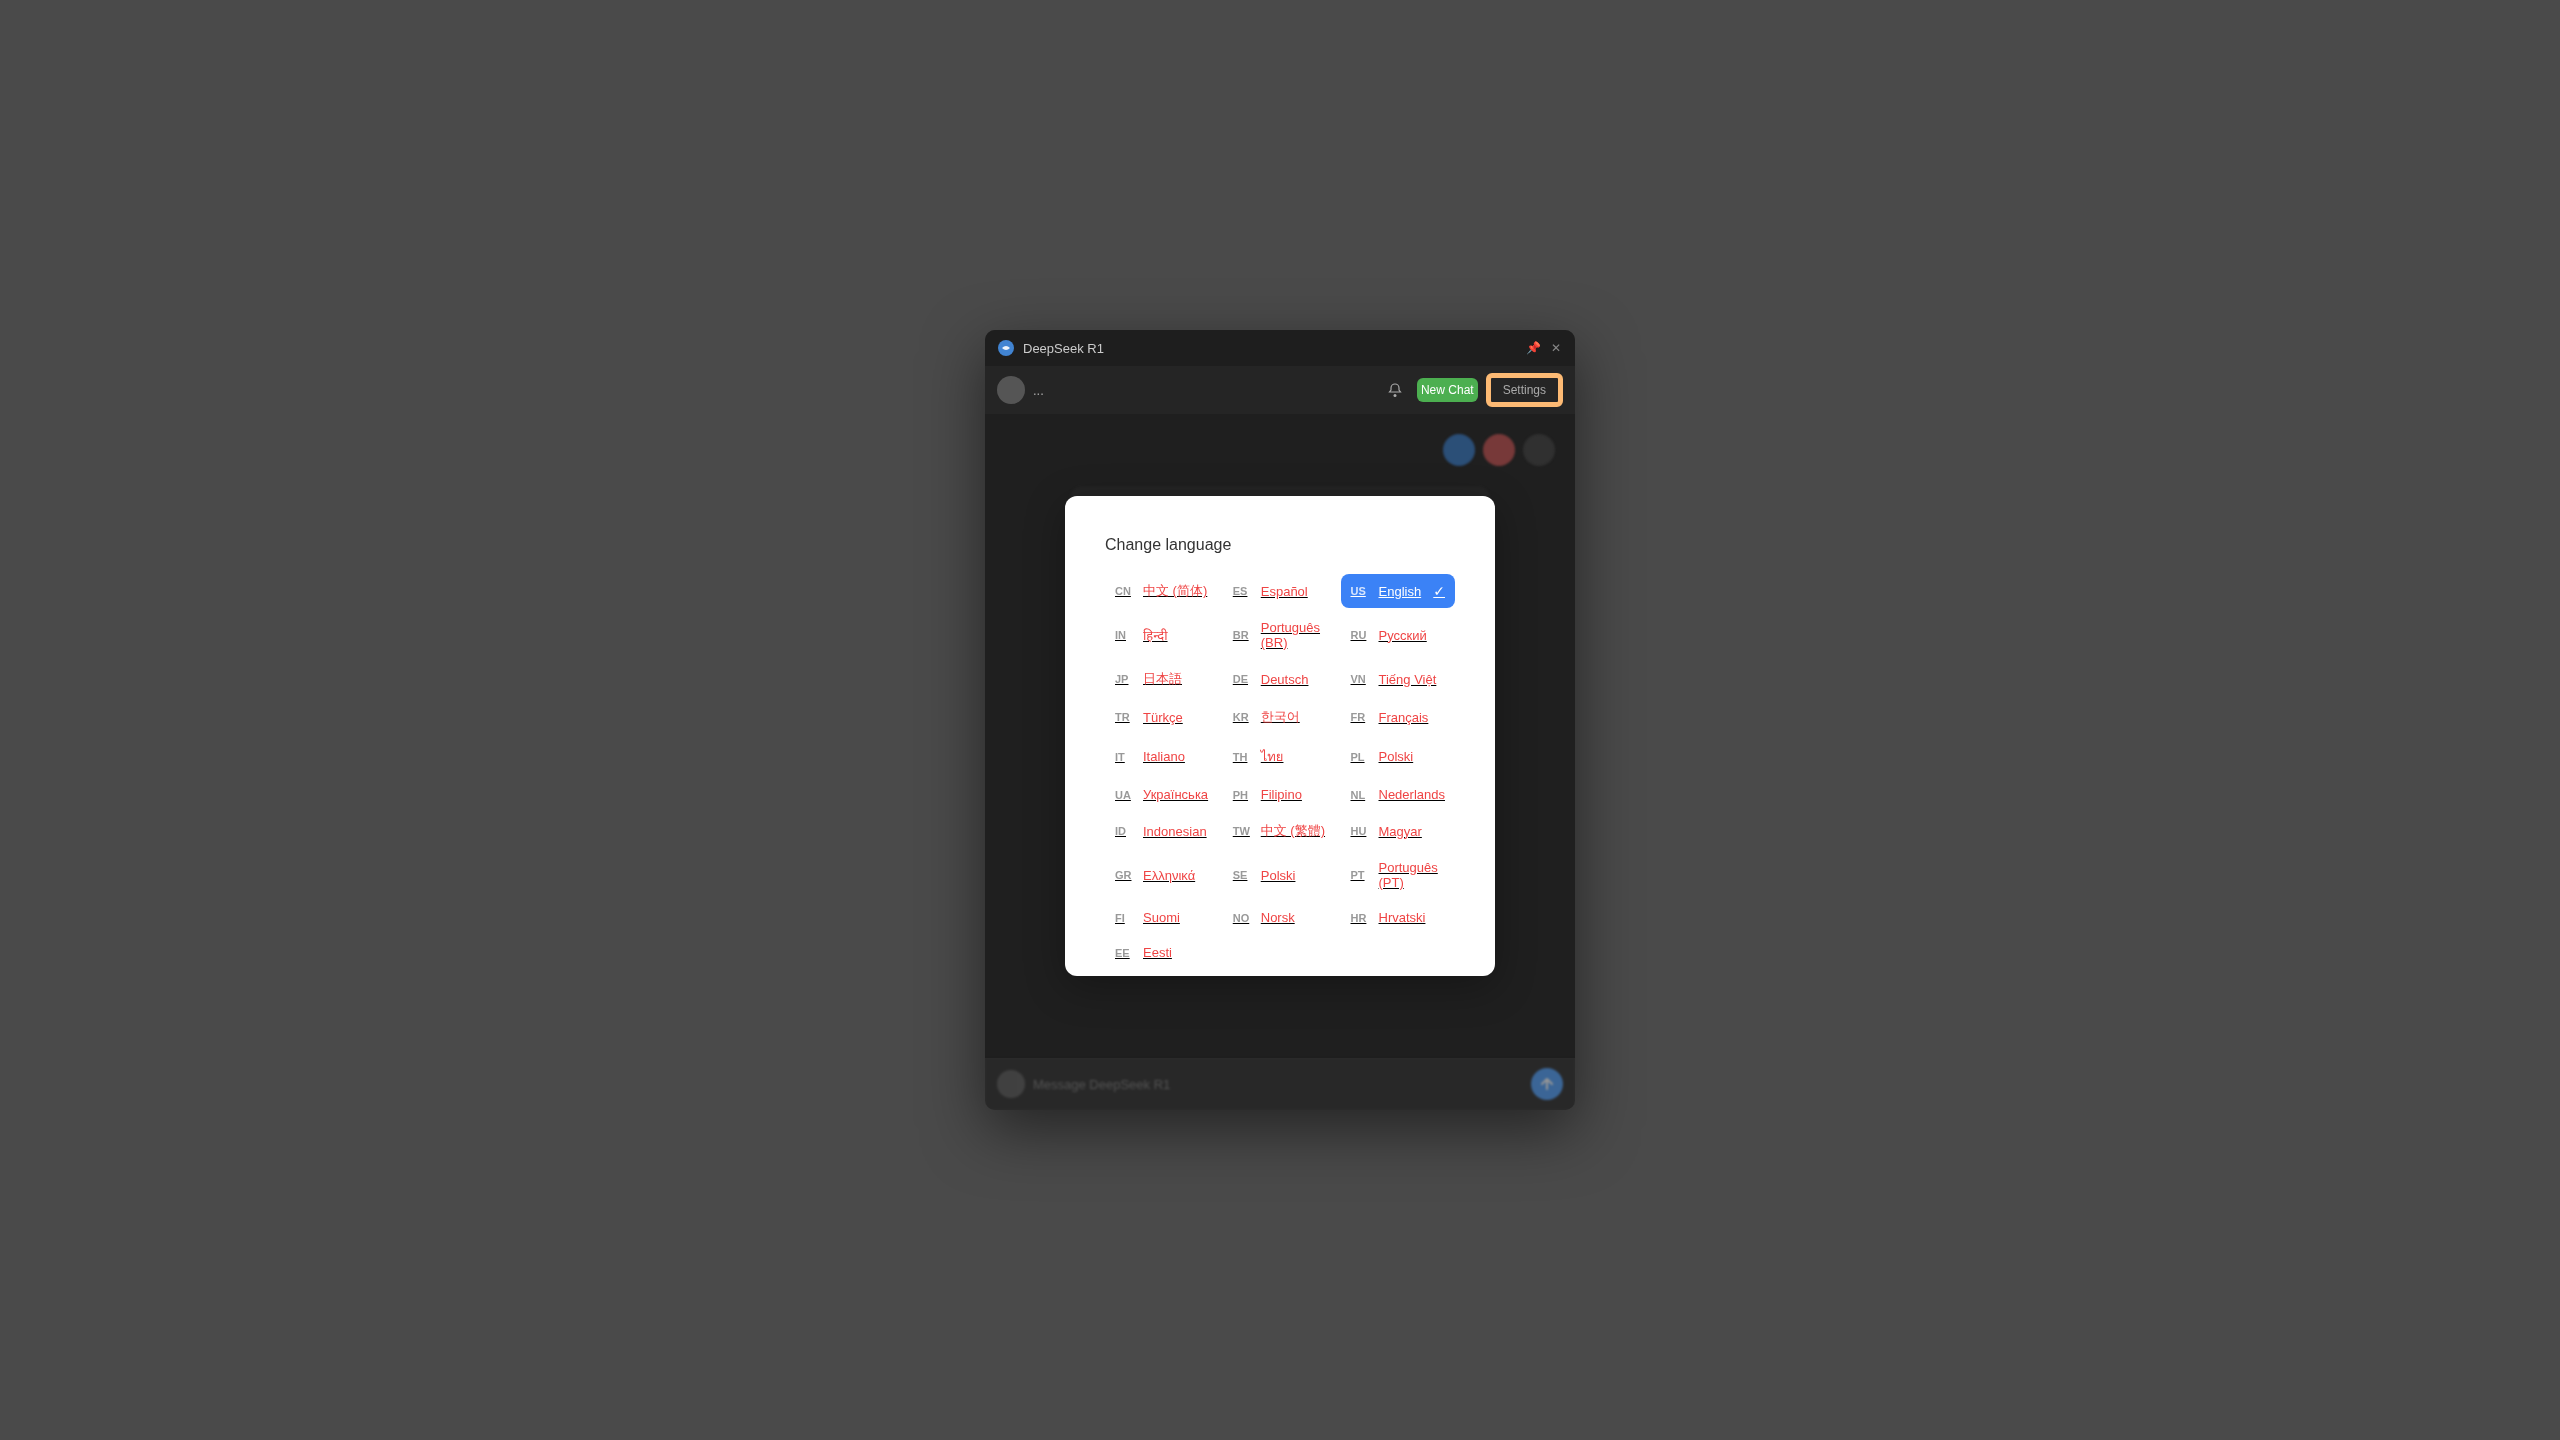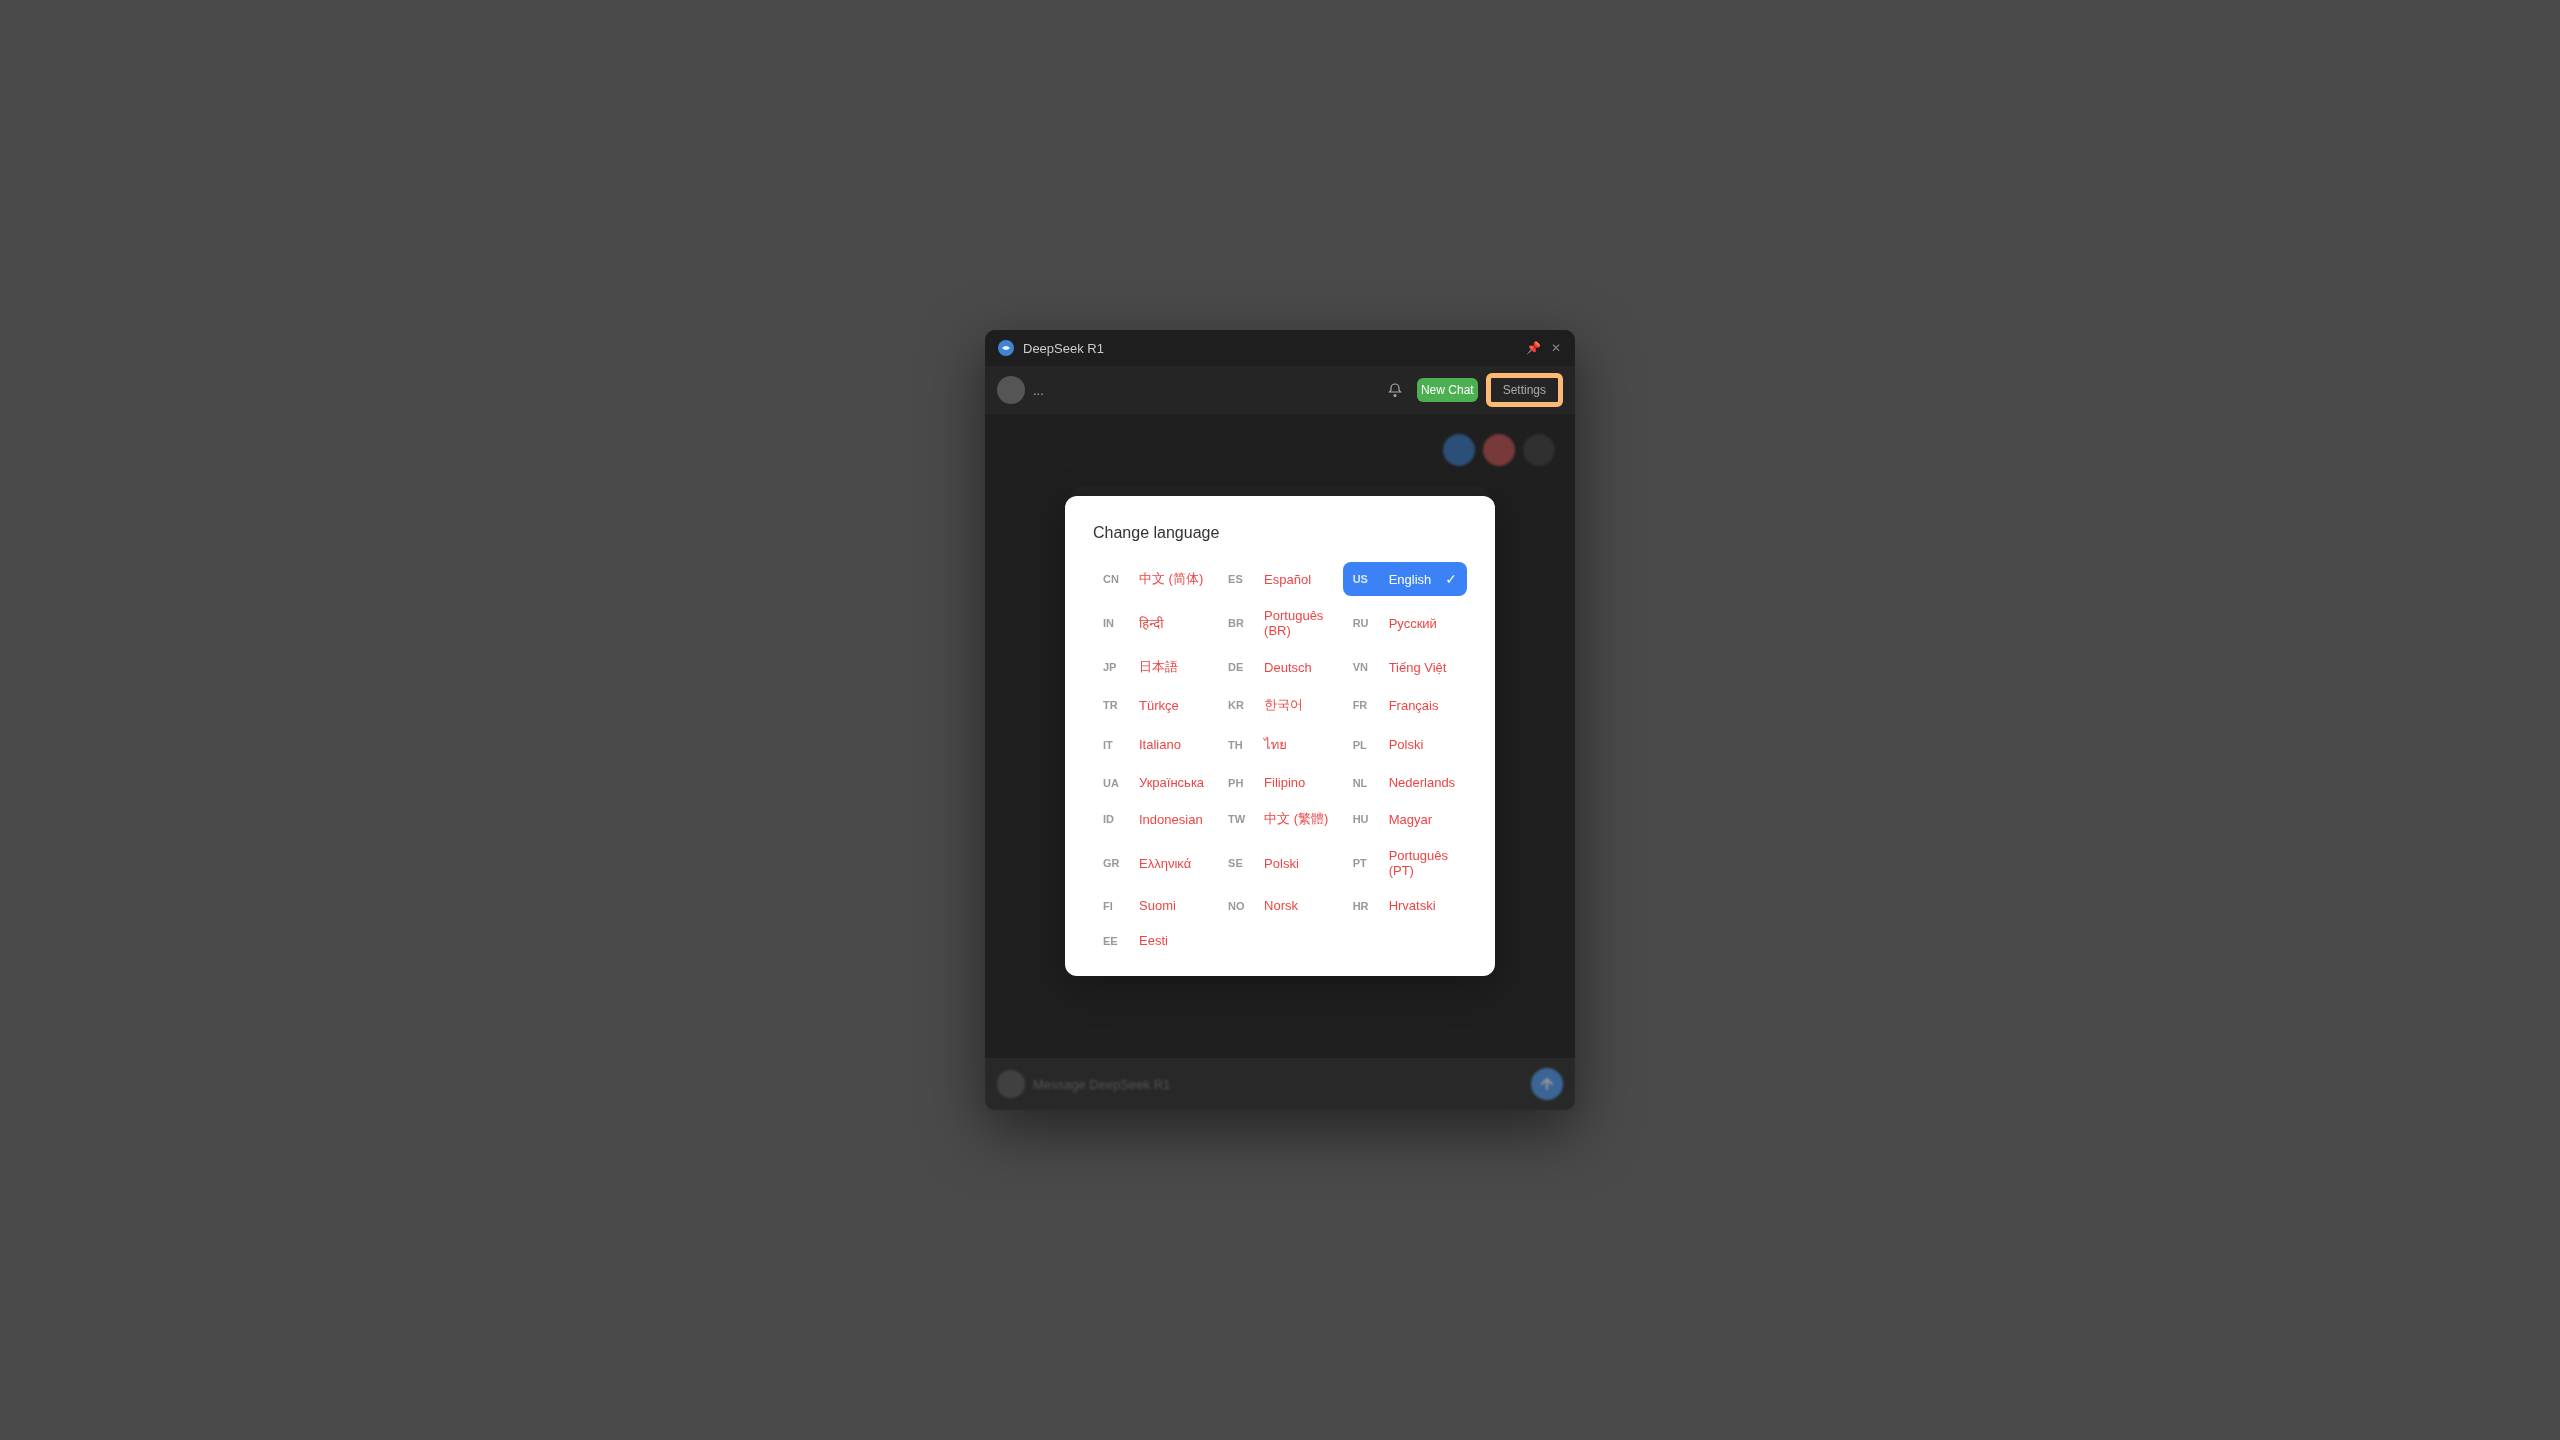--- a/index.html
+++ b/index.html
@@ -213,21 +213,21 @@
       background: rgba(0,0,0,0.3);
       display: flex;
       align-items: center;
       justify-content: center;
       z-index: 10;
     }
 
     .modal {
       background: #ffffff;
       border-radius: 12px;
-      padding: 28px;
+      padding: 40px;
       width: 430px;
       max-height: 480px;
       overflow-y: auto;
       box-shadow: 0 10px 40px rgba(0,0,0,0.3);
     }
 
     .modal-title {
       font-size: 16px;
       color: #333;
       font-weight: 500;
@@ -236,25 +236,26 @@
 
     .language-grid {
       display: grid;
       grid-template-columns: repeat(3, 1fr);
       gap: 4px;
     }
 
     .language-item {
       display: flex;
       align-items: center;
-      gap: 14px;
+      gap: 6px;
       padding: 8px 10px;
       border-radius: 8px;
       cursor: pointer;
       transition: background 0.15s;
+      text-decoration: underline;
     }
 
     .language-item.selected {
       background: #3b82f6;
       color: white;
     }
 
     .lang-code {
       font-size: 11px;
       font-weight: 600;

